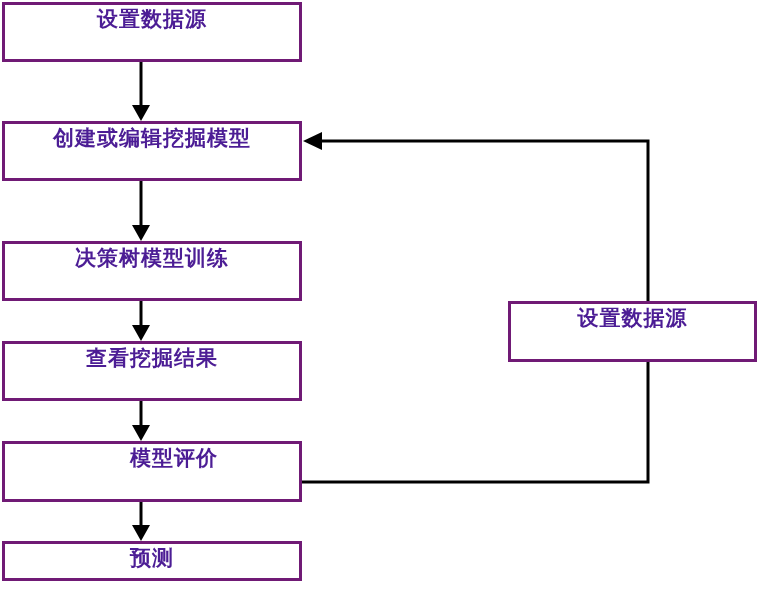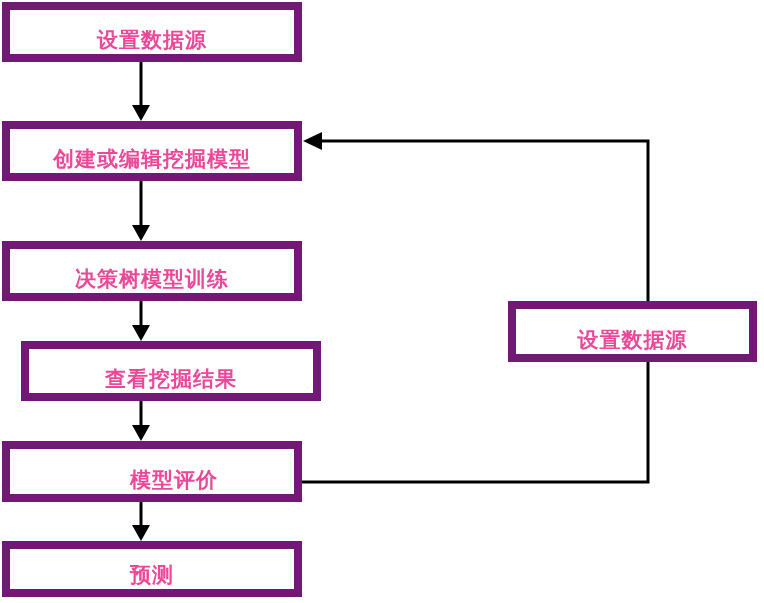--- a/index.html
+++ b/index.html
@@ -17,38 +17,38 @@
   }
   .connector-layer {
     position: absolute;
     left: 0;
     top: 0;
     z-index: 1;
   }
   .node {
     position: absolute;
     box-sizing: border-box;
-    border: 8px solid #701a75;
+    border: 3px solid #701a75;
     background: #ffffff;
     display: flex;
-    align-items: flex-end;
+    align-items: flex-start;
     justify-content: center;
     font-size: 21px;
     font-weight: bold;
-    color: #ec4899;
+    color: #4c1d95;
     letter-spacing: 1px;
     z-index: 2;
     white-space: nowrap;
   }
   .node-set-data-source        { left: 2px;   top: 2px;   width: 300px; height: 60px; }
   .node-create-edit-model      { left: 2px;   top: 121px; width: 300px; height: 60px; }
   .node-decision-tree-training { left: 2px;   top: 241px; width: 300px; height: 60px; }
-  .node-view-mining-results    { left: 2px;   top: 341px; width: 300px; height: 60px; margin-left: 19px; }
+  .node-view-mining-results    { left: 2px;   top: 341px; width: 300px; height: 60px; }
   .node-model-evaluation       { left: 2px;   top: 441px; width: 300px; height: 61px; padding-left: 44px; }
-  .node-prediction             { left: 2px;   top: 541px; width: 300px; height: 56px; }
+  .node-prediction             { left: 2px;   top: 541px; width: 300px; height: 40px; }
   .node-model-assessment       { left: 508px; top: 301px; width: 249px; height: 61px; }
 </style>
 </head>
 <body>
 
 <div class="canvas">
 
   <svg class="connector-layer" width="764" height="603" viewBox="0 0 764 603">
 
     <g>

